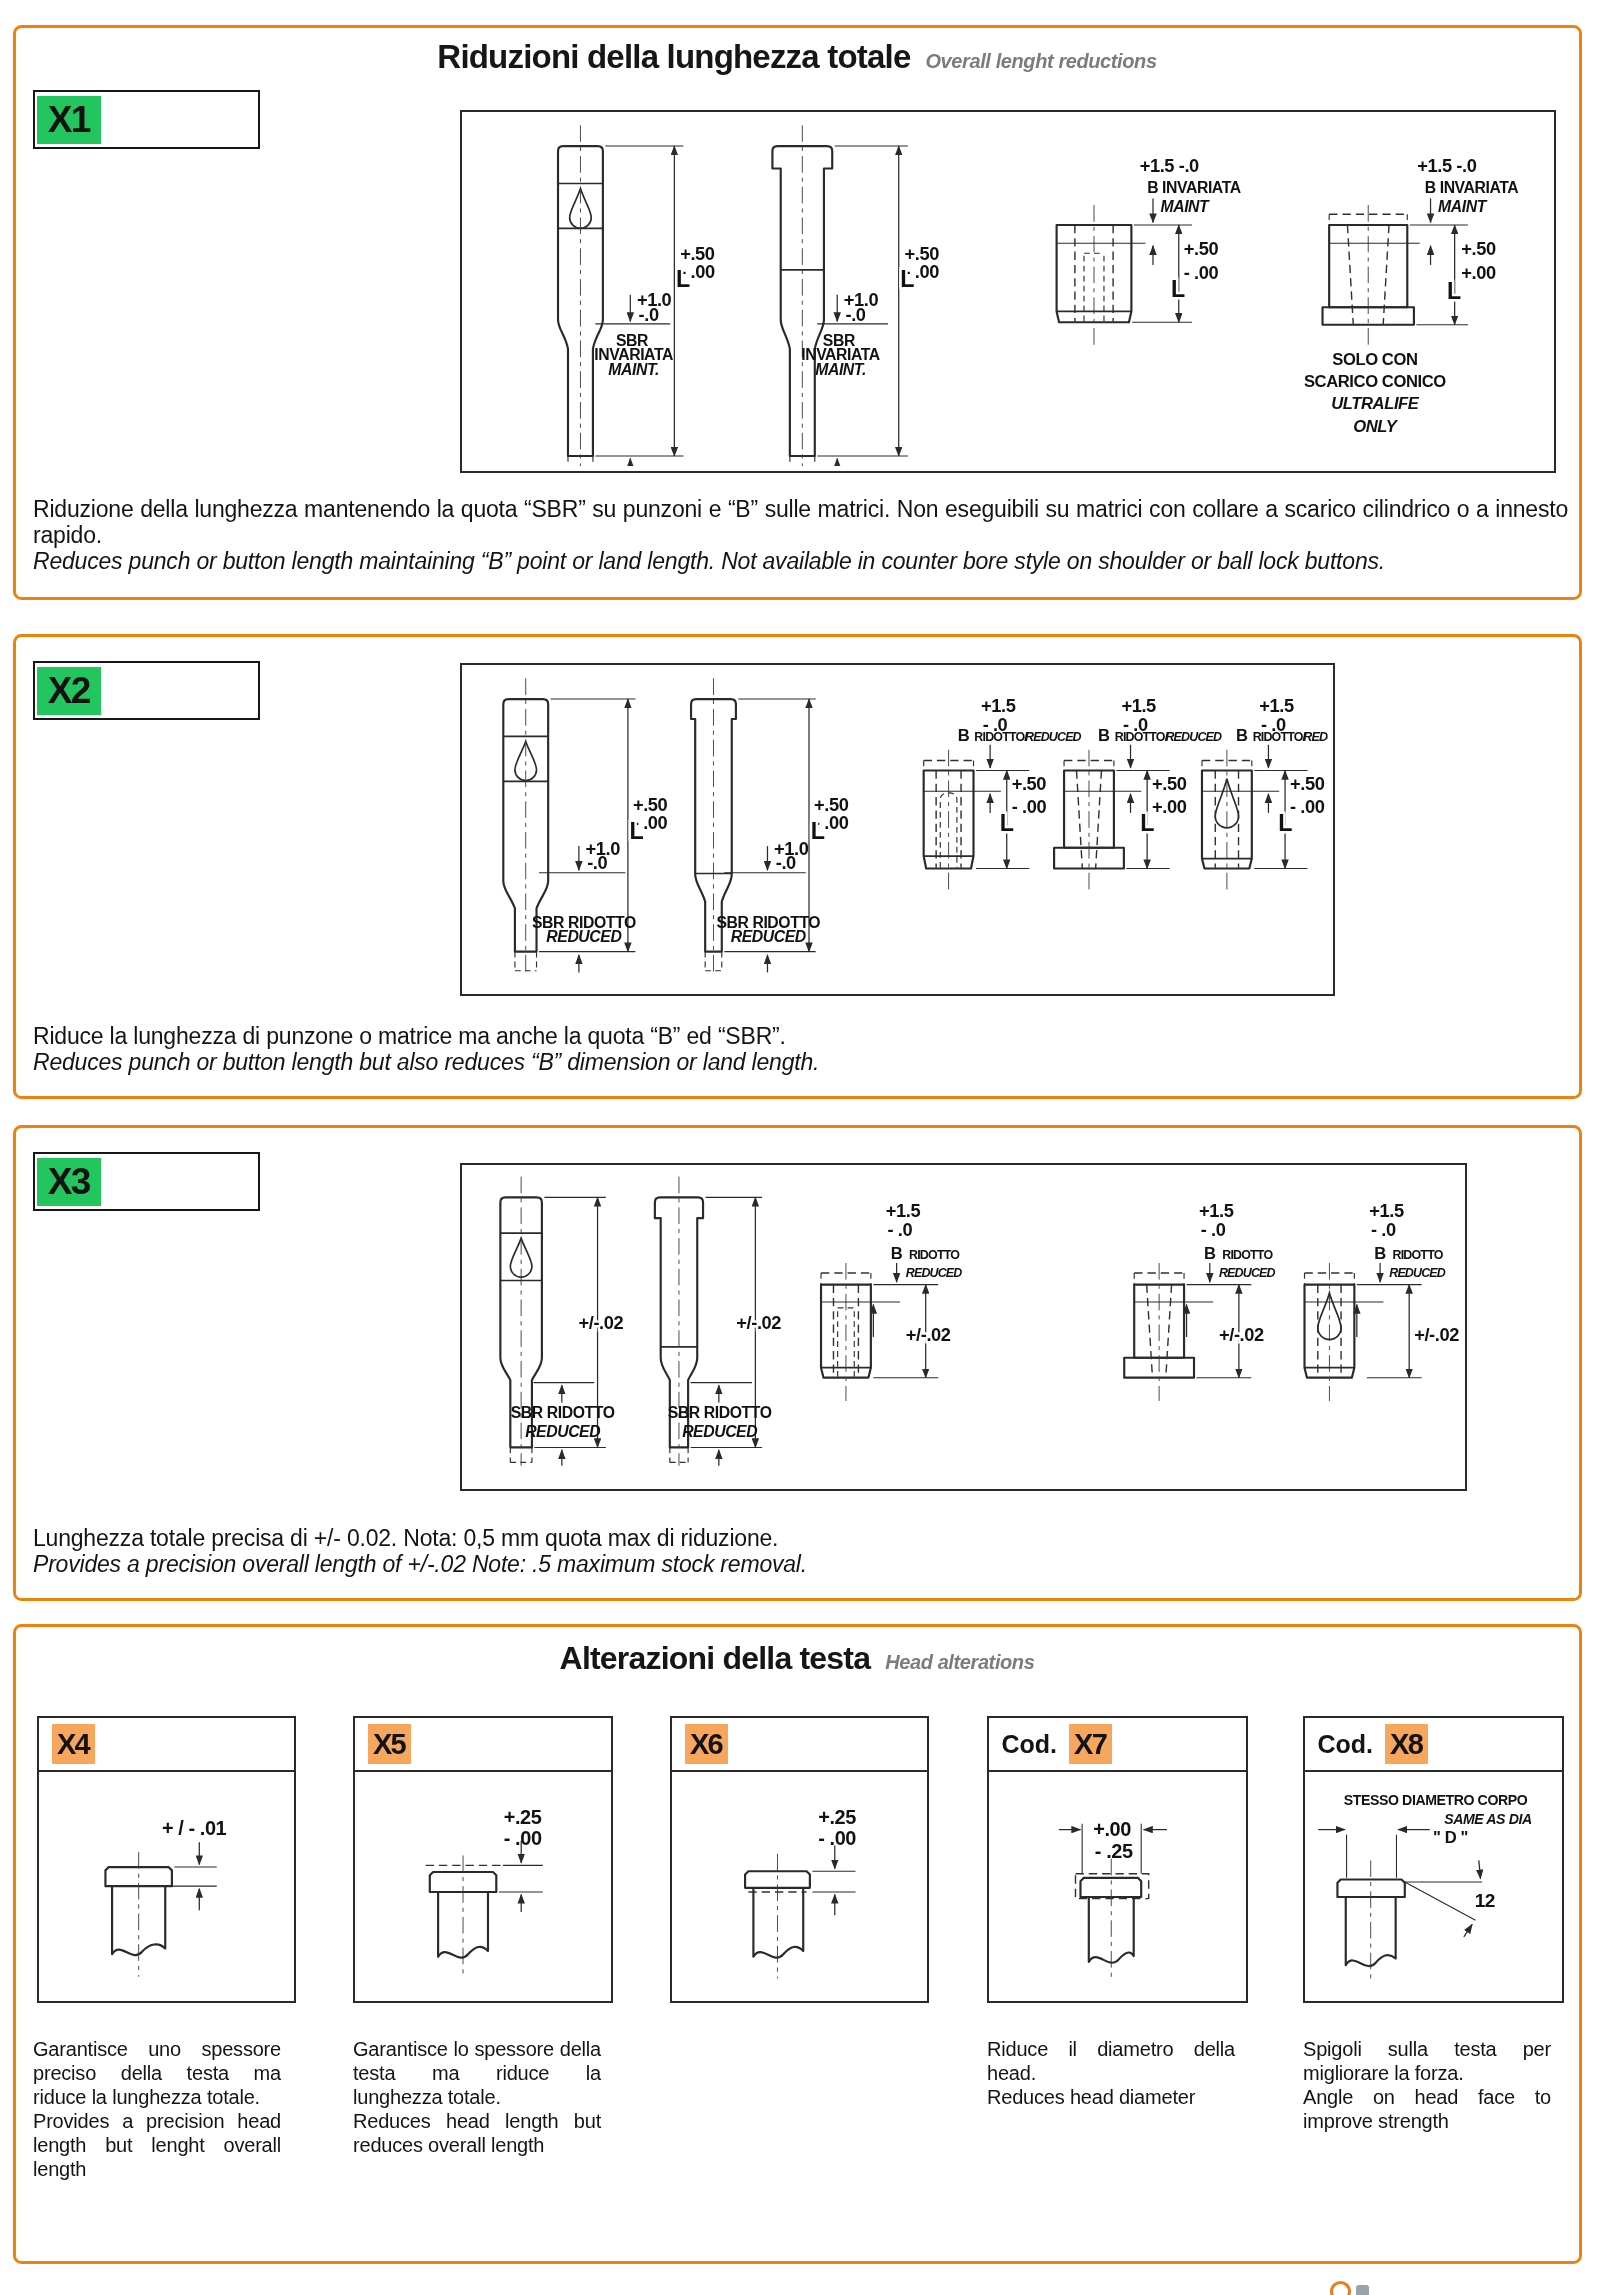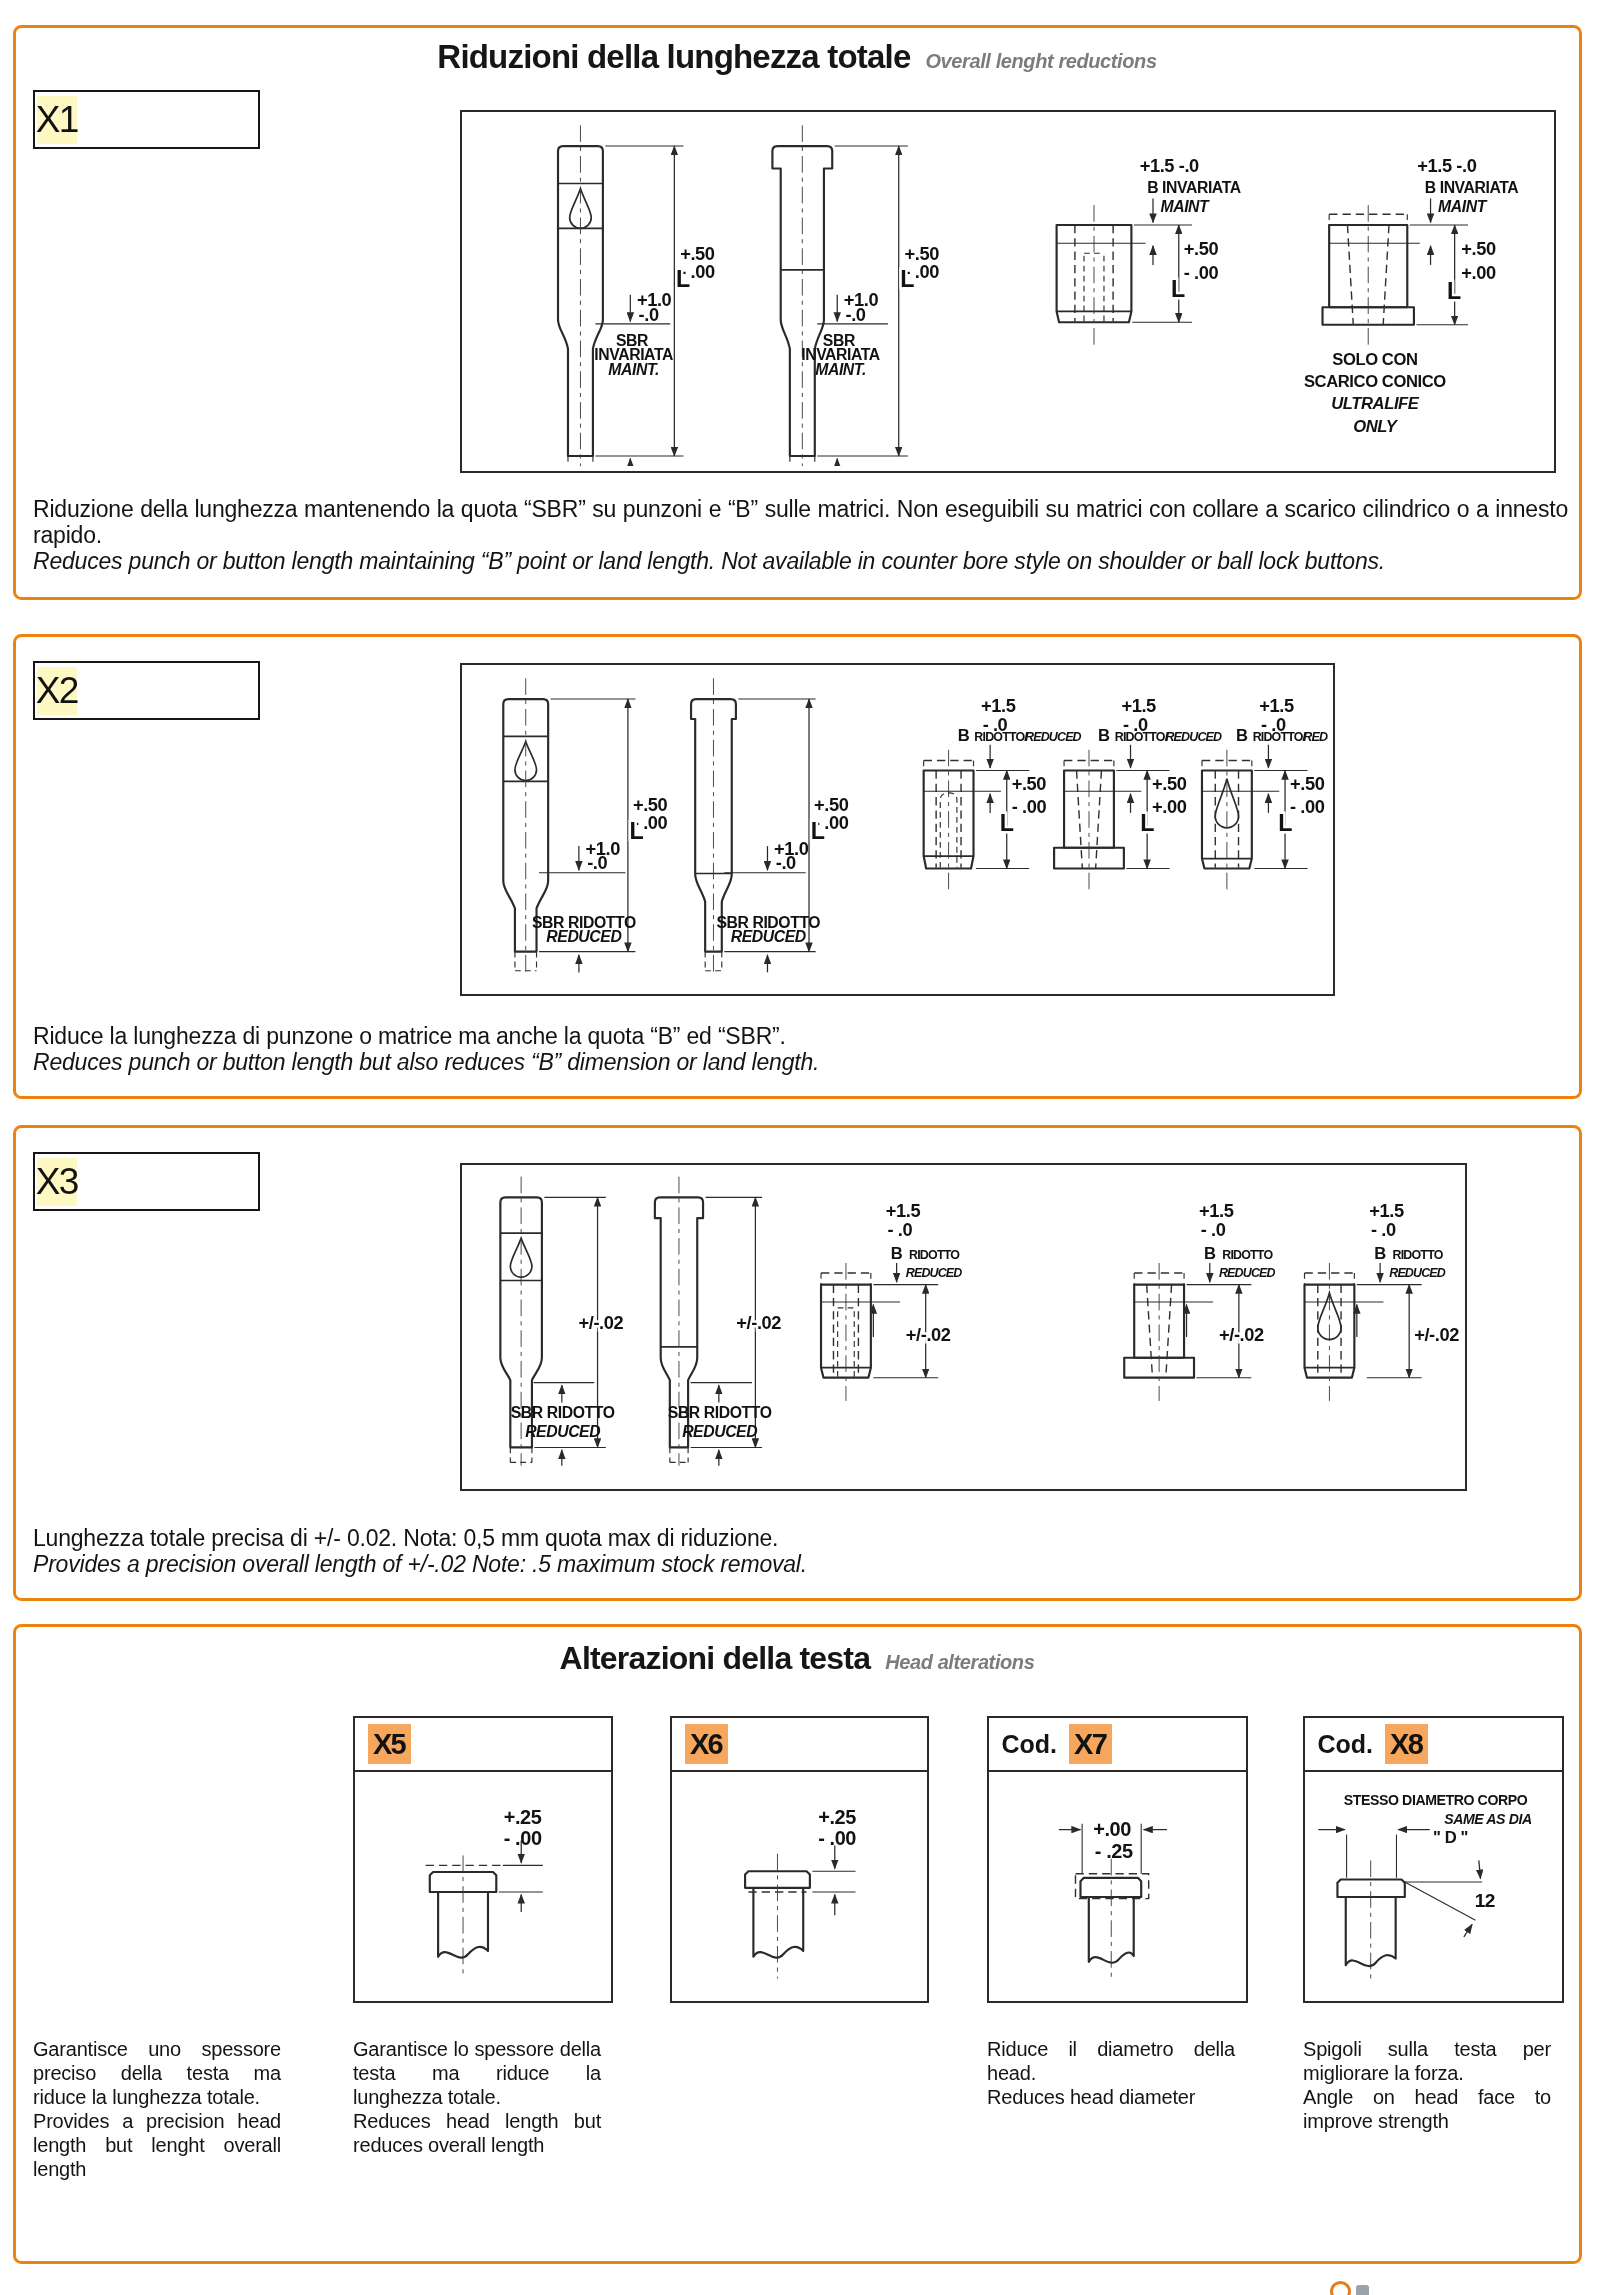--- a/index.html
+++ b/index.html
@@ -3,22 +3,22 @@
 <meta charset="utf-8">
 <style>
   html,body{margin:0;padding:0;background:#fff}
   #page{position:relative;width:1597px;height:2295px;background:#fff;overflow:hidden;
         font-family:"Liberation Sans",sans-serif;color:#141414}
   .sec{position:absolute;border:3.3px solid #EC830F;border-radius:8.3px;background:#fff}
   .titlebar{position:absolute;left:0;width:100%;text-align:center;white-space:nowrap}
   .t-it{font-weight:bold;color:#161616;letter-spacing:-0.8px;font-size:33px}
   .t-en{font-weight:bold;font-style:italic;color:#7c7c7c;letter-spacing:-0.4px;font-size:20px;margin-left:15px}
   .codebox{position:absolute;border:2.5px solid #161616;background:#fff;display:flex;align-items:center}
-  .codebox .badge{width:40px;height:48px;margin:1.7px;background:#fef9c3;display:flex;align-items:center;
-        justify-content:center;font-size:37px;font-weight:normal;color:#121212;letter-spacing:-1.7px}
+  .codebox .badge{width:64px;height:48px;margin:1.7px;background:#22c55e;display:flex;align-items:center;
+        justify-content:center;font-size:37px;font-weight:bold;color:#121212;letter-spacing:-1.7px}
   .drawbox{position:absolute;border:2.5px solid #2a2a2a;background:#fff}
   .para{position:absolute;font-size:23px;line-height:26px;letter-spacing:-0.2px;text-align:justify}
   .para .en{font-style:italic}
   .card{position:absolute;border:2.5px solid #2a2a2a;background:#fff}
   .card-h{height:52px;border-bottom:2.5px solid #2a2a2a;display:flex;align-items:center;padding-left:12.5px;gap:11.6px}
   .card-h .badge{width:43px;height:40px;background:#F6A75D;display:flex;align-items:center;justify-content:center;
         font-size:29px;font-weight:bold;color:#121212;letter-spacing:-1.7px}
   .cod{font-size:25px;font-weight:bold;color:#141414}
   .coltext{position:absolute;font-size:20px;line-height:24px;text-align:justify;letter-spacing:-0.2px}
   .coltext p{margin:0}
@@ -435,20 +435,40 @@
     <div>Lunghezza totale precisa di +/- 0.02. Nota: 0,5 mm quota max di riduzione.</div>
     <div class="en">Provides a precision overall length of +/-.02 Note: .5 maximum stock removal.</div>
   </div>
 
   <div class="sec" style="left:12.5px;top:1624px;width:1563px;height:634px">
     <div class="titlebar" style="top:13.3px">
       <span class="t-it" style="font-size:32px">Alterazioni della testa</span><span class="t-en">Head alterations</span>
     </div>
   </div>
 
+  <div class="card" style="left:37px;top:1716px;width:255px;height:283px">
+    <div class="card-h">
+      <div class="badge">X4</div>
+    </div>
+    <svg width="250" height="225" viewBox="0 0 301 270">
+      <defs>
+          <marker id="a4e" markerWidth="12" markerHeight="9" refX="11" refY="4.5" orient="auto" markerUnits="userSpaceOnUse">
+            <path d="M0,0 L12,4.5 L0,9 Z" fill="#2a2a2a"></path>
+          </marker>
+        </defs>
+      <path class="o" d="M80,118 L84,114 L156,114 L160,118 L160,137 L80,137 Z"></path>
+      <path class="o" d="M88,137 L88,219 C98,202 112,230 124,216 C133,206 144,204 152,212 L152,137"></path>
+      <line class="cl" x1="120" y1="96" x2="120" y2="246"></line>
+      <line class="thin" x1="163" y1="114" x2="214" y2="114"></line>
+        <line class="thin" x1="155" y1="137" x2="214" y2="137"></line>
+      <line class="dim" x1="193" y1="84" x2="193" y2="111" marker-end="url(#a4e)"></line>
+      <line class="dim" x1="193" y1="166" x2="193" y2="140" marker-end="url(#a4e)"></line>
+      <text class="t24" x="148" y="75">+ / - .01</text>
+    </svg>
+  </div>
 
   <div class="card" style="left:353px;top:1716px;width:256px;height:283px">
     <div class="card-h">
       <div class="badge">X5</div>
     </div>
     <svg width="251" height="225" viewBox="0 0 302 270">
       <defs>
           <marker id="a5e" markerWidth="12" markerHeight="9" refX="11" refY="4.5" orient="auto" markerUnits="userSpaceOnUse">
             <path d="M0,0 L12,4.5 L0,9 Z" fill="#2a2a2a"></path>
           </marker>

